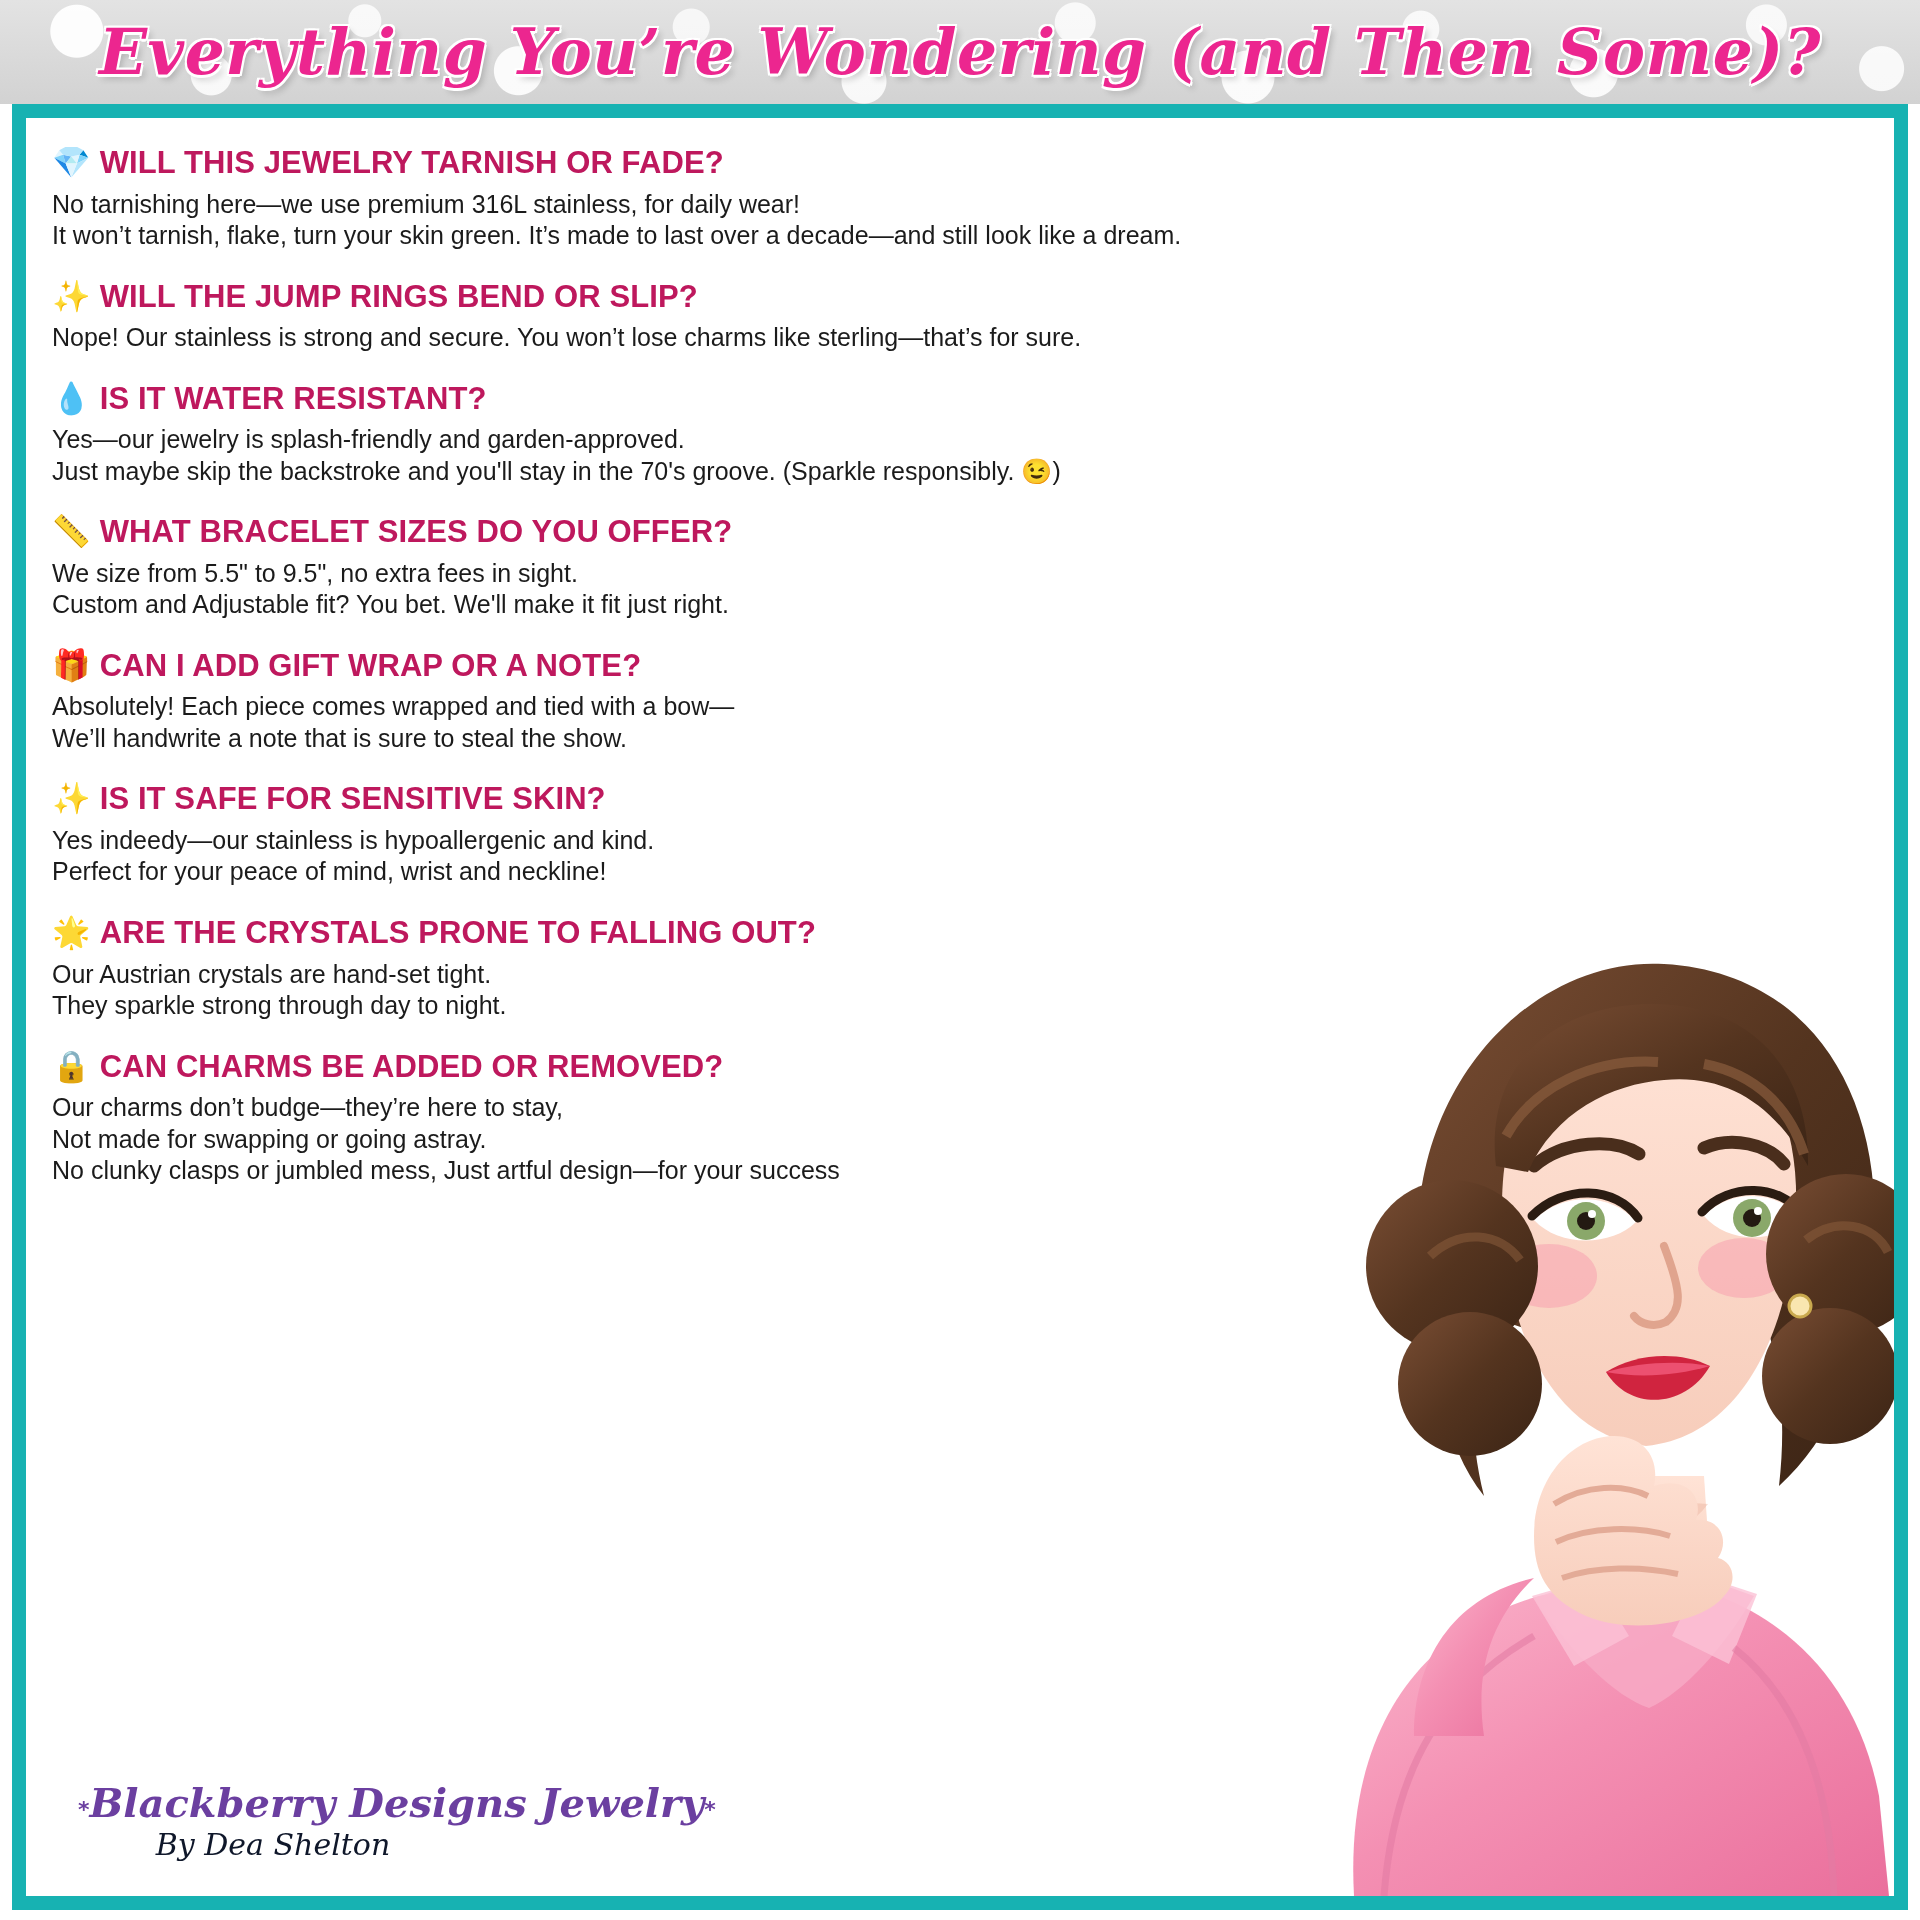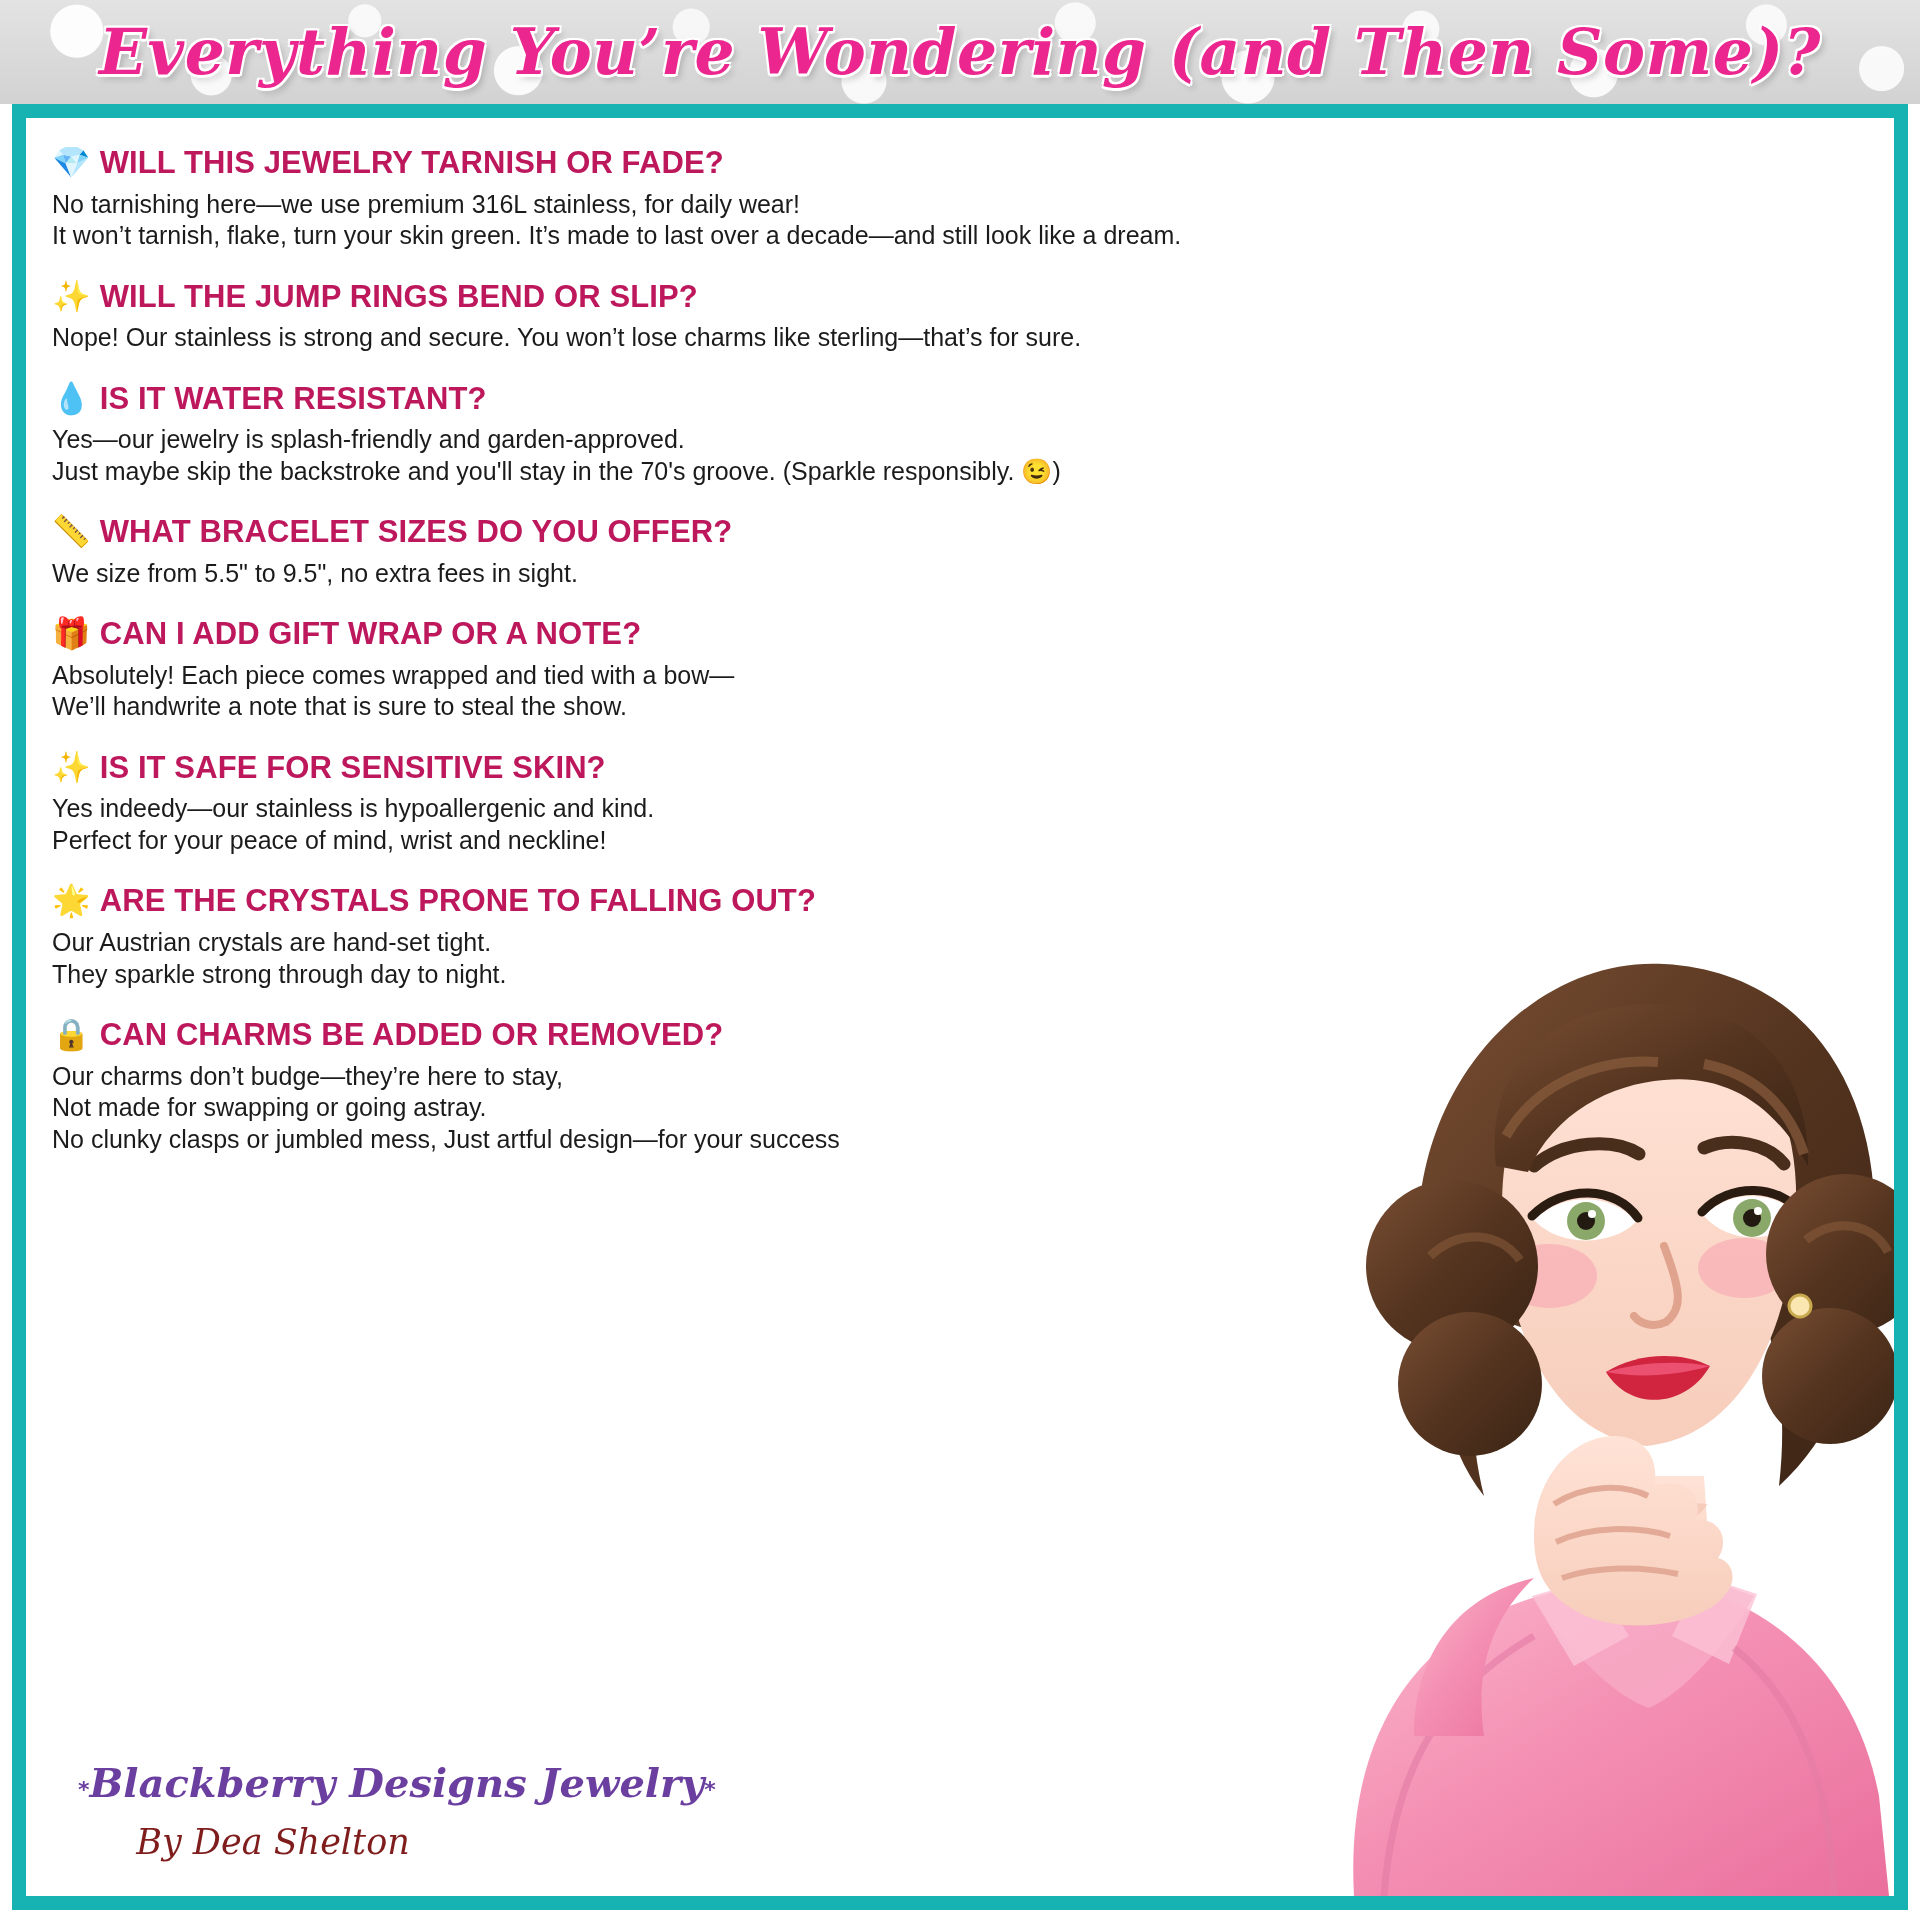--- a/index.html
+++ b/index.html
@@ -114,24 +114,24 @@
     font-weight: bold;
     font-size: 40px;
     color: #6b3fa0;
     white-space: nowrap;
     text-shadow: 1px 1px 0 rgba(255,255,255,0.9);
     margin-top: 32px;
   }
   .logo-sub {
     font-family: "DejaVu Serif", serif;
     font-style: italic;
-    font-size: 35px;
-    color: #7f1d1d;
+    font-size: 30px;
+    color: #0f172a;
     text-align: center;
-    margin-top: 16px;
+    margin-top: 1px;
     padding-right: 40px;
   }
   .logo-star {
     font-family: "DejaVu Sans", sans-serif;
     font-size: 22px;
     color: #6b3fa0;
   }
 
   
   .illustration {
@@ -262,20 +262,21 @@
       </div>
       <div class="faq-a">Yes—our jewelry is splash-friendly and garden-approved.</div>
       <div class="faq-a">Just maybe skip the backstroke and you'll stay in the 70's groove.  (Sparkle responsibly. 😉)</div>
     </div>
 
     <div class="faq-item">
       <div class="faq-q">
         <span class="emo">📏</span><span>WHAT BRACELET SIZES DO YOU OFFER?</span>
       </div>
       <div class="faq-a">We size from 5.5" to 9.5", no extra fees in sight.</div>
+      <div class="faq-a">Custom and Adjustable fit? You bet. We'll make it fit just right.</div>
     </div>
 
     <div class="faq-item">
       <div class="faq-q">
         <span class="emo">🎁</span><span>CAN I ADD GIFT WRAP OR A NOTE?</span>
       </div>
       <div class="faq-a">Absolutely! Each piece comes wrapped and tied with a bow—</div>
       <div class="faq-a">We’ll handwrite a note that is sure to steal the show.</div>
     </div>
 

